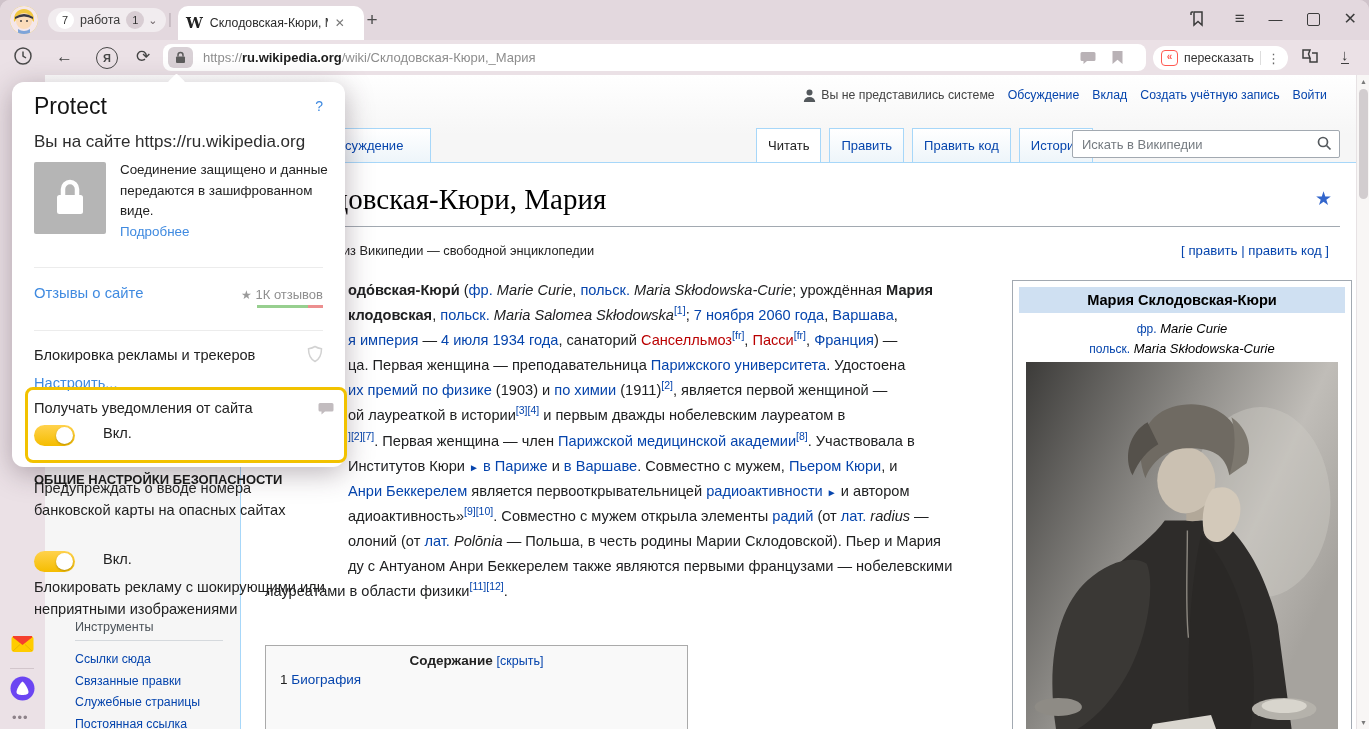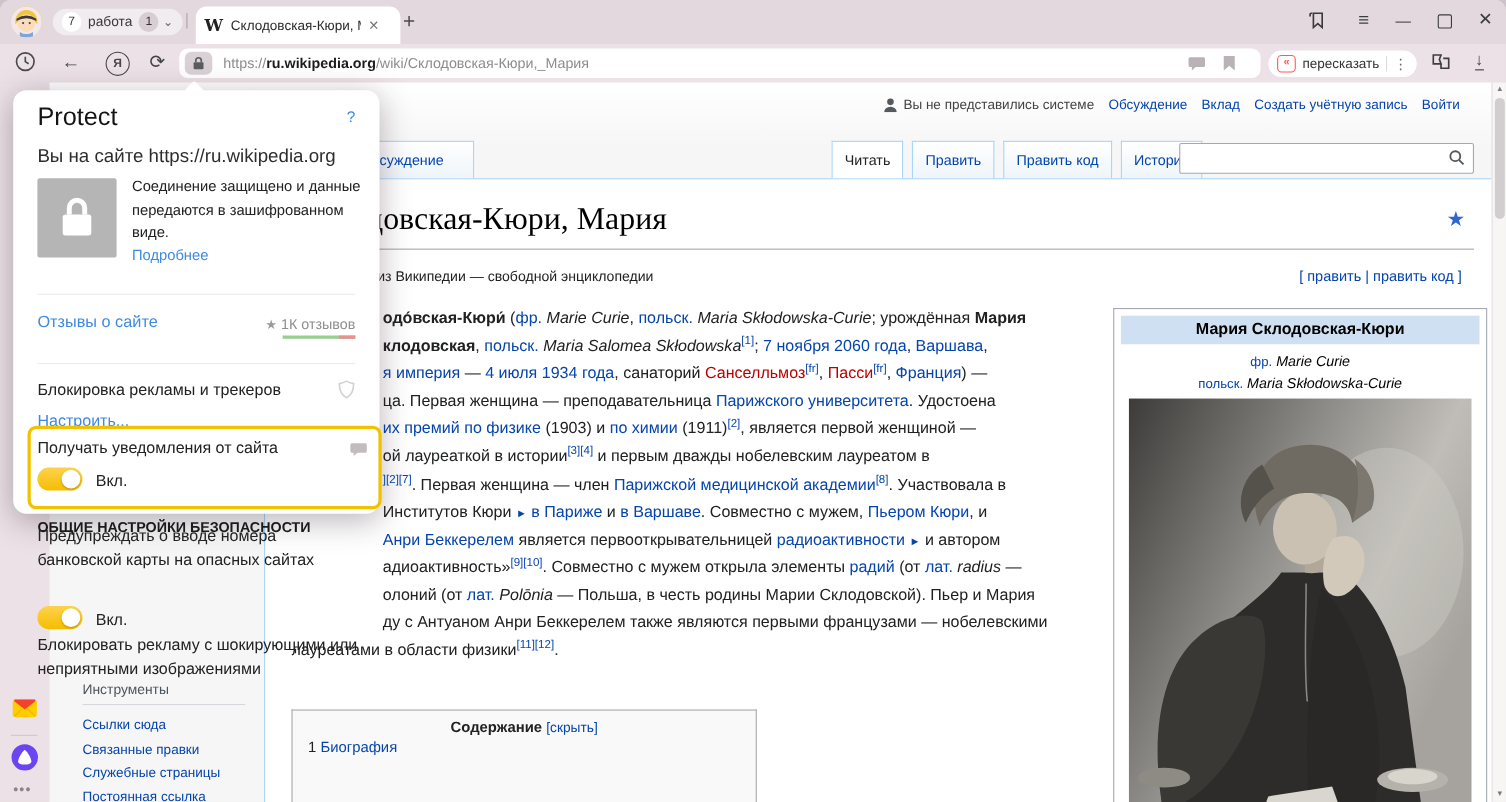--- a/index.html
+++ b/index.html
@@ -125,21 +125,21 @@
   .pp-rcount .st{color:#9a9a9a;font-size:12px;}
   .pp-rbar{position:absolute;right:22px;top:223px;width:66px;height:3px;background:#97cf8f;}
   .pp-rbar i{position:absolute;right:0;top:0;width:15px;height:3px;background:#ec8f8f;}
   .pp-adb{position:absolute;left:22px;top:265px;font-size:14.6px;color:#222;}
   .pp-shield{position:absolute;right:22px;top:263px;}
   .pp-conf{position:absolute;left:22px;top:293px;font-size:14.6px;color:#3f8ae0;}
   .pp-hl{position:absolute;left:13px;top:305px;width:304px;height:60px;border:3px solid #f2c200;border-radius:8px;
          padding:10px 6px 0 6px;}
   .pp-hl .lbl{font-size:14.6px;color:#222;}
   .pp-hl .cic{position:absolute;right:10px;top:12px;}
-  .togglerow{display:flex;align-items:flex-end;gap:12px;margin-top:9px;}
+  .togglerow{display:flex;align-items:flex-start;gap:28px;margin-top:9px;}
   .toggle{width:41px;height:21px;border-radius:11px;background:linear-gradient(#ffd24d,#f5bd00);position:relative;}
   .toggle i{position:absolute;right:2px;top:2px;width:17px;height:17px;border-radius:50%;background:#fff;
             box-shadow:0 1px 2px rgba(0,0,0,.25);}
   .tstate{font-size:14.6px;color:#222;}
   .pp-sec{position:absolute;left:22px;top:390px;font-size:13px;font-weight:bold;color:#1a1a1a;}
   .pp-card{position:absolute;left:22px;top:396px;width:292px;font-size:14.6px;line-height:21.5px;color:#222;}
   .pp-cardtgl{position:absolute;left:22px;top:460px;}
   .pp-shock{position:absolute;left:22px;top:495px;width:296px;font-size:14.6px;line-height:21.5px;color:#222;}
 </style>
 </head>
@@ -269,20 +269,21 @@
     </div>
 
     <div class="vtab talktab">Обсуждение</div>
     <div class="viewtabs">
       <span class="vtab active">Читать</span>
       <span class="vtab" style="margin-left:8px;">Править</span>
       <span class="vtab" style="margin-left:8px;">Править код</span>
       <span class="vtab" style="margin-left:8px;">История</span>
     </div>
     <div class="searchbox">
+      <input type="text" placeholder="Искать в Википедии" style="">
       <svg width="15" height="15" viewBox="0 0 15 15" fill="none" stroke="#54595d" stroke-width="1.7">
         <circle cx="6" cy="6" r="4.5"></circle>
           <path d="M9.5,9.5 L13.5,13.5"></path>
       </svg>
     </div>
 
     <div class="ptitle">Склодовская-Кюри, Мария</div>
     <div class="fav">★</div>
     <div class="tagline">Материал из Википедии — свободной энциклопедии</div>
     <div class="editlinks">[ править | править код ]</div>

